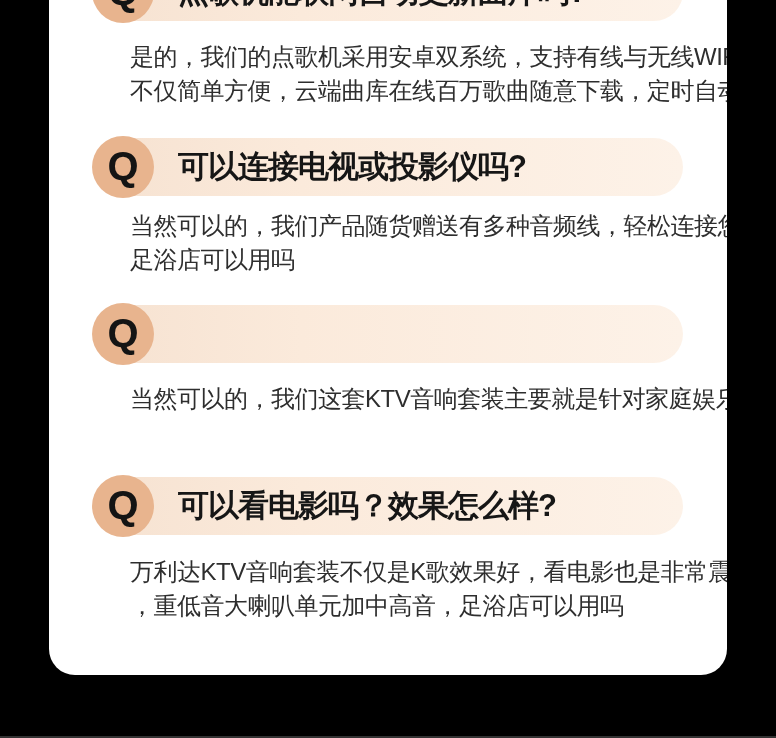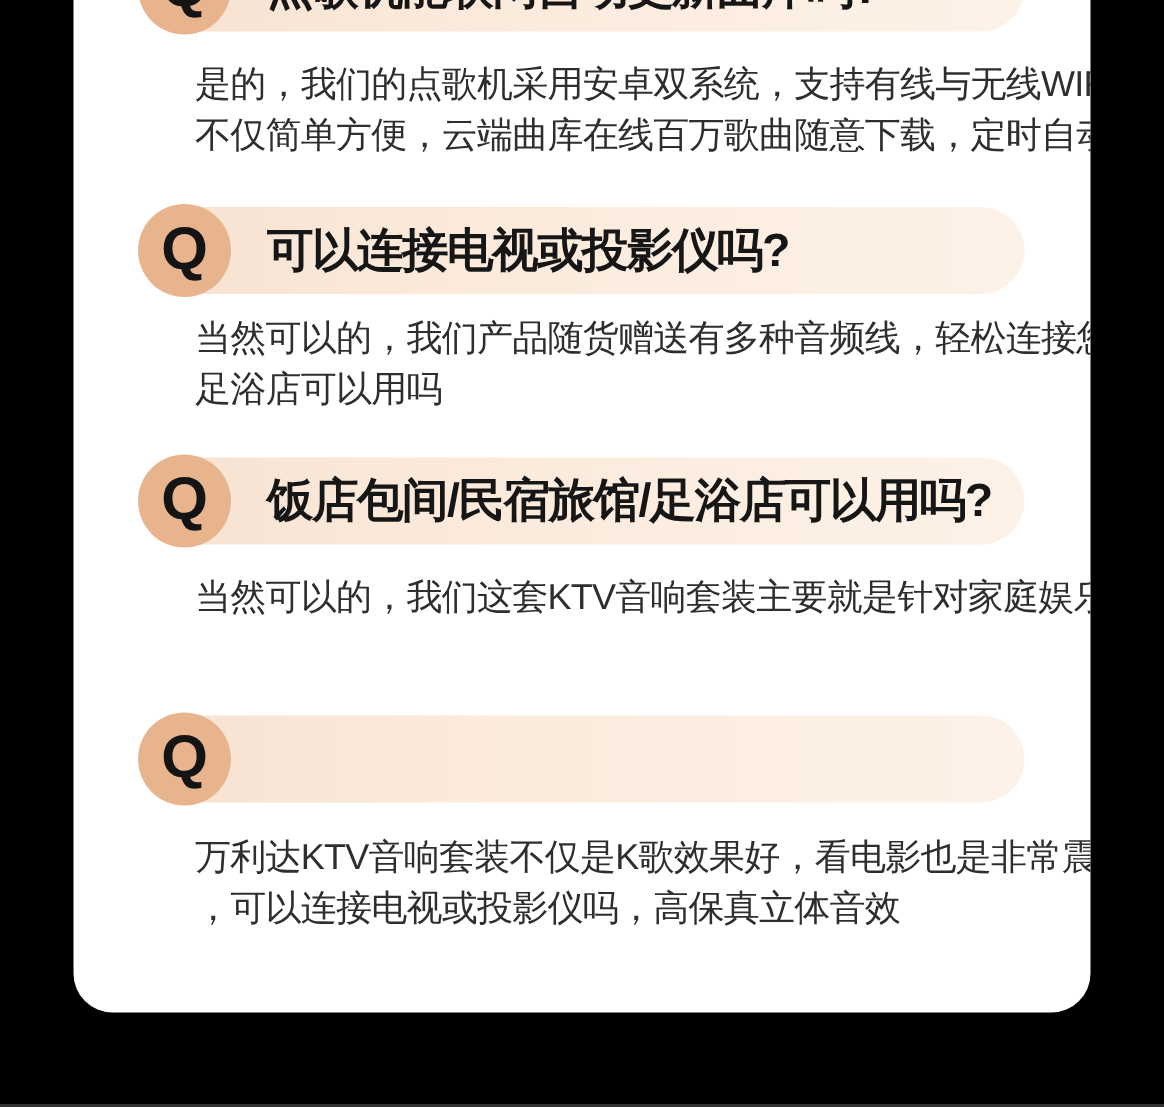--- a/index.html
+++ b/index.html
@@ -94,31 +94,31 @@
     </div>
     <div class="a-row" style="top:209px">
       <div class="a-line">当然可以的，我们产品随货赠送有多种音频线，轻松连接您家里电视</div>
       <div class="a-line">足浴店可以用吗</div>
     </div>
 
     <div class="q-row" style="top:305px">
       <div class="badge">
         <span>Q</span>
       </div>
-      <div class="q-text">饭店包间/民宿旅馆/足浴店可以用吗?</div>
     </div>
     <div class="a-row" style="top:382px">
       <div class="a-line">当然可以的，我们这套KTV音响套装主要就是针对家庭娱乐，酒店清</div>
     </div>
 
     <div class="q-row" style="top:477px">
       <div class="badge">
         <span>Q</span>
       </div>
+      <div class="q-text">可以看电影吗？效果怎么样?</div>
     </div>
     <div class="a-row" style="top:555px">
       <div class="a-line">万利达KTV音响套装不仅是K歌效果好，看电影也是非常震撼的</div>
-      <div class="a-line">，可以连接电视或投影仪吗，高保真立体音效</div>
+      <div class="a-line">，重低音大喇叭单元加中高音，足浴店可以用吗</div>
     </div>
 
   </div>
   <div class="bottom-line"></div>
 </div>
 
 </body></html>

